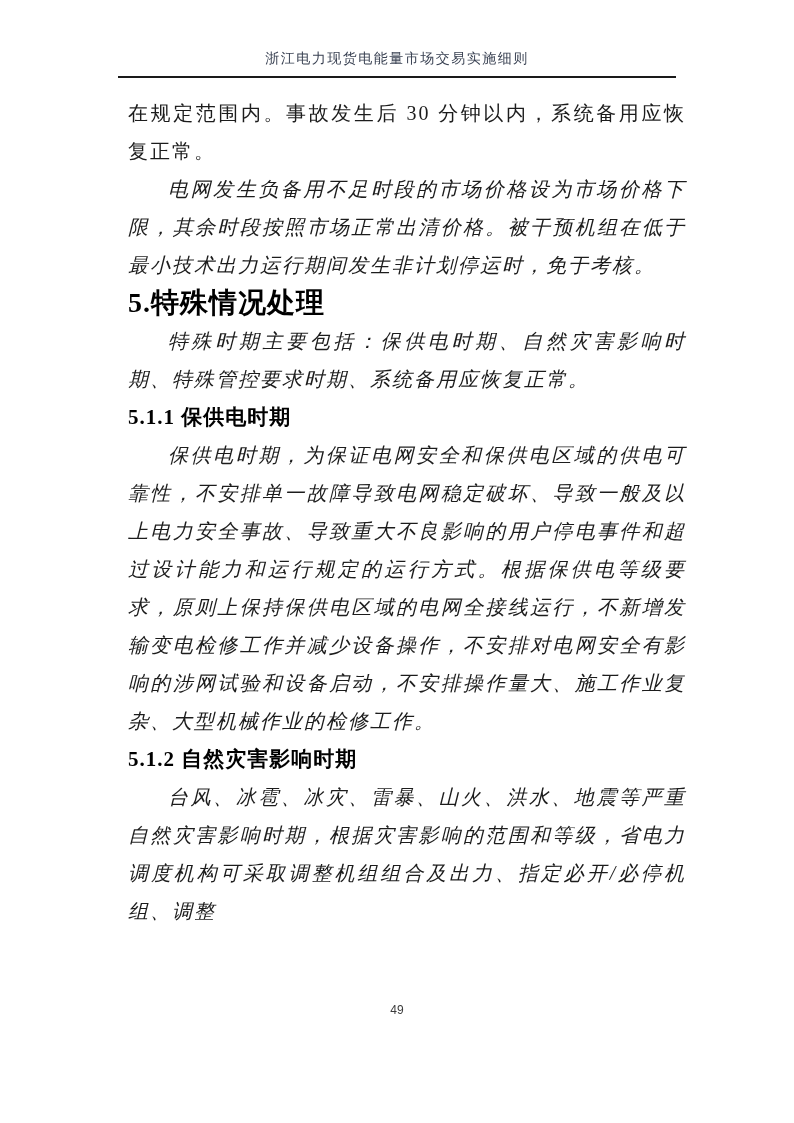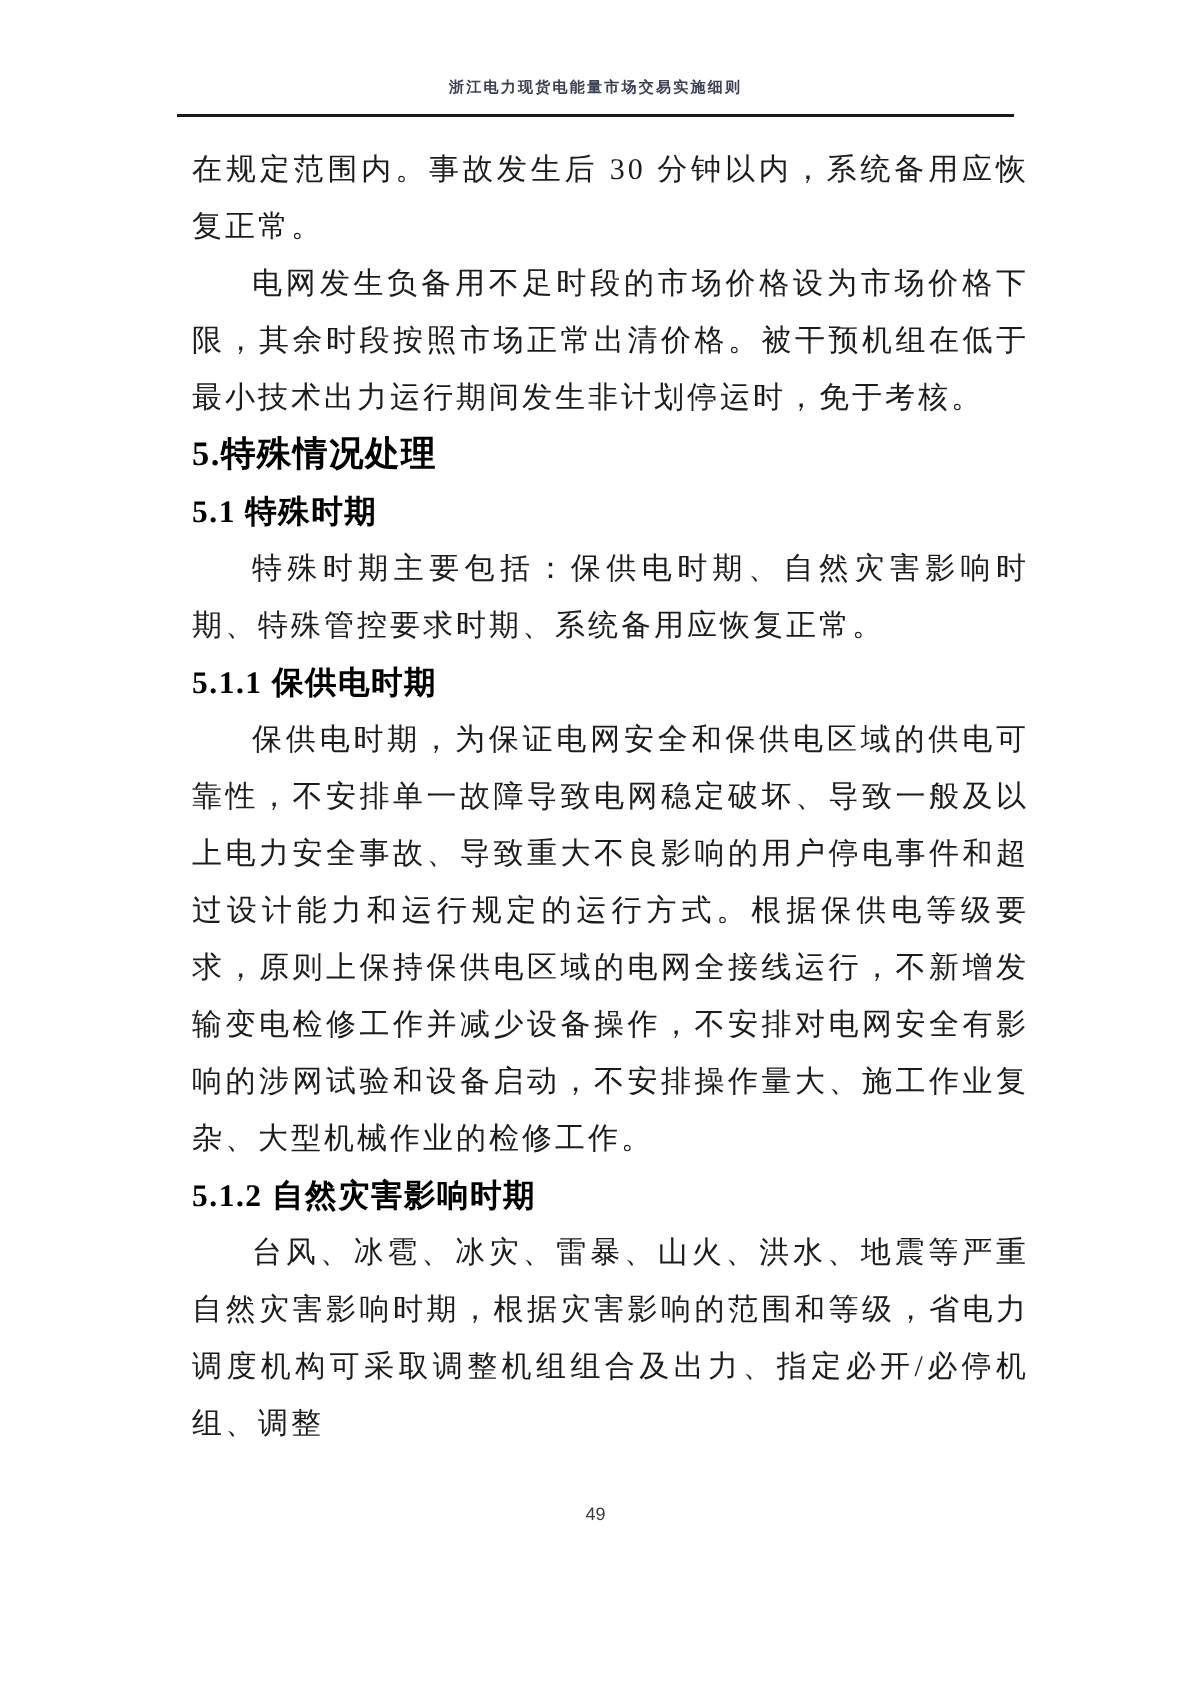--- a/index.html
+++ b/index.html
@@ -18,24 +18,24 @@
   }
   
   .header {
     position: absolute;
     top: 50px;
     left: 118px;
     width: 558px;
     text-align: center;
   }
   .title {
-    font-size: 10px;
+    font-size: 14px;
     line-height: 18px;
     letter-spacing: 1.5px;
-    font-weight: bold;
+    font-weight: normal;
     color: var(--header-text, #3a4253);
   }
   .rule {
     position: absolute;
     top: 76px;
     left: 118px;
     width: 558px;
     height: 2px;
     background: var(--rule, #1a1a1a);
   }
@@ -51,24 +51,25 @@
     margin: 0;
     font-size: 20px;
     line-height: 38px;
     letter-spacing: 2px;
     color: var(--body-text, #1c1c1c);
     text-align: justify;
     text-justify: inter-ideograph;
   }
   .paragraph.indent {
     text-indent: 2em;
+    font-style: italic;
   }
   .heading1 {
     margin: 0;
-    font-size: 23px;
+    font-size: 28px;
     line-height: 38px;
     font-weight: bold;
     letter-spacing: 1px;
     color: var(--heading-text, #000000);
   }
   .heading2 {
     margin: 0;
     font-size: 21px;
     line-height: 38px;
     font-weight: bold;
@@ -98,21 +99,20 @@
   <div class="header">
     <div class="title">浙江电力现货电能量市场交易实施细则</div>
   </div>
 
   <div class="rule"></div>
 
   <main class="docbody">
       <p class="paragraph">在规定范围内。事故发生后 30 分钟以内，系统备用应恢复正常。</p>
       <p class="paragraph indent">电网发生负备用不足时段的市场价格设为市场价格下限，其余时段按照市场正常出清价格。被干预机组在低于最小技术出力运行期间发生非计划停运时，免于考核。</p>
       <h2 class="heading1">5.特殊情况处理</h2>
-      <h2 class="heading2">5.1 特殊时期</h2>
       <p class="paragraph indent">特殊时期主要包括：保供电时期、自然灾害影响时期、特殊管控要求时期、系统备用应恢复正常。</p>
       <h2 class="heading2">5.1.1 保供电时期</h2>
       <p class="paragraph indent">保供电时期，为保证电网安全和保供电区域的供电可靠性，不安排单一故障导致电网稳定破坏、导致一般及以上电力安全事故、导致重大不良影响的用户停电事件和超过设计能力和运行规定的运行方式。根据保供电等级要求，原则上保持保供电区域的电网全接线运行，不新增发输变电检修工作并减少设备操作，不安排对电网安全有影响的涉网试验和设备启动，不安排操作量大、施工作业复杂、大型机械作业的检修工作。</p>
       <h2 class="heading2">5.1.2 自然灾害影响时期</h2>
       <p class="paragraph indent">台风、冰雹、冰灾、雷暴、山火、洪水、地震等严重自然灾害影响时期，根据灾害影响的范围和等级，省电力调度机构可采取调整机组组合及出力、指定必开/必停机组、调整</p>
     </main>
 
   <div class="footer">
     <span>49</span>
   </div>

